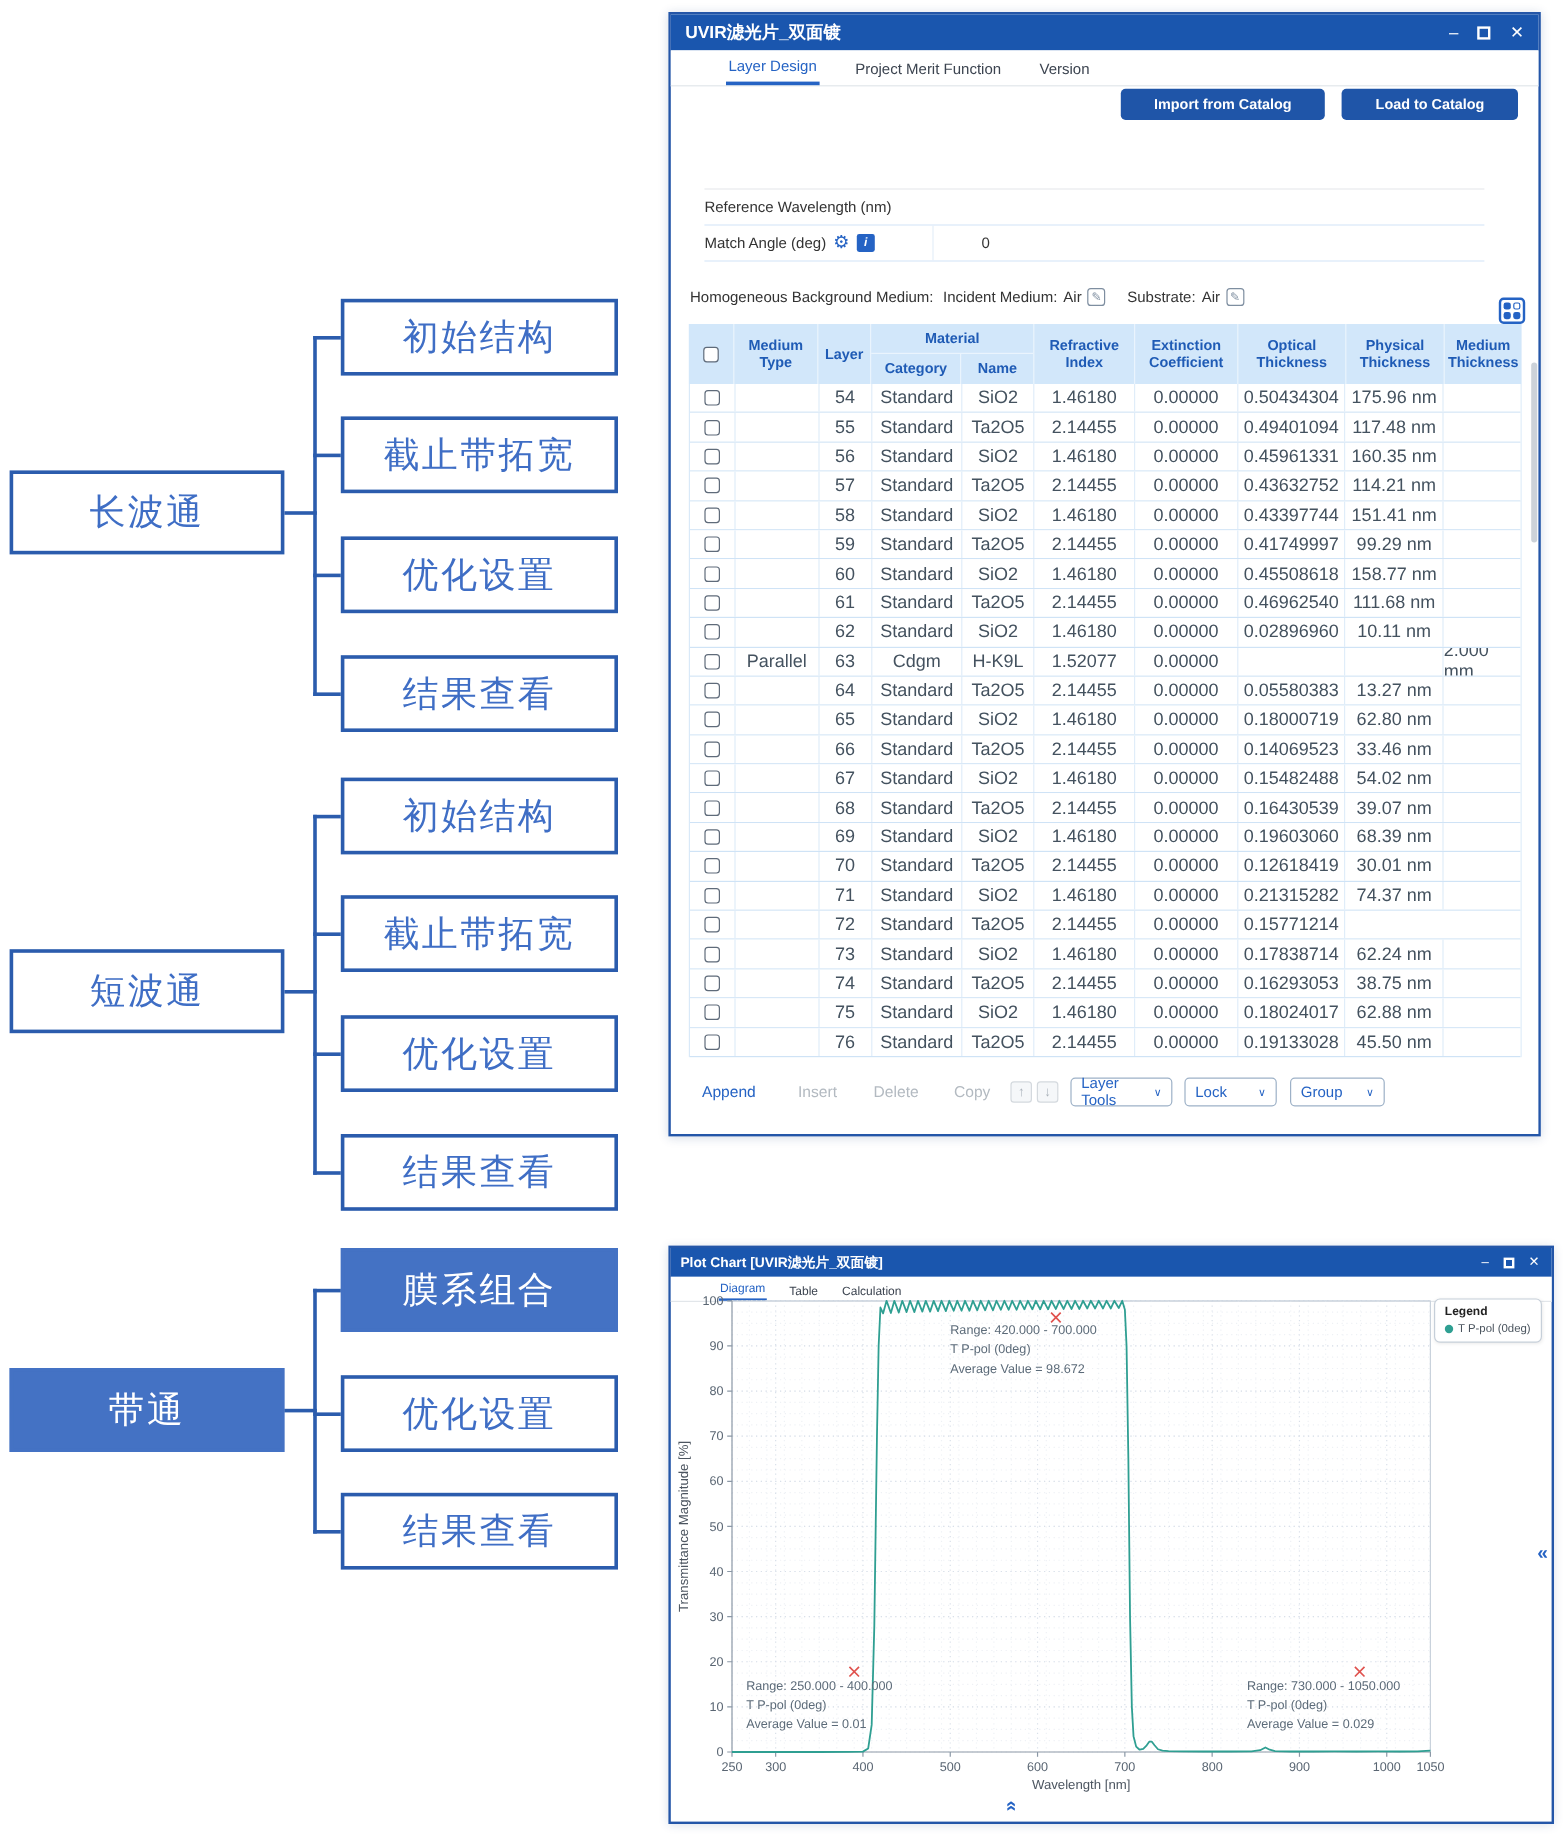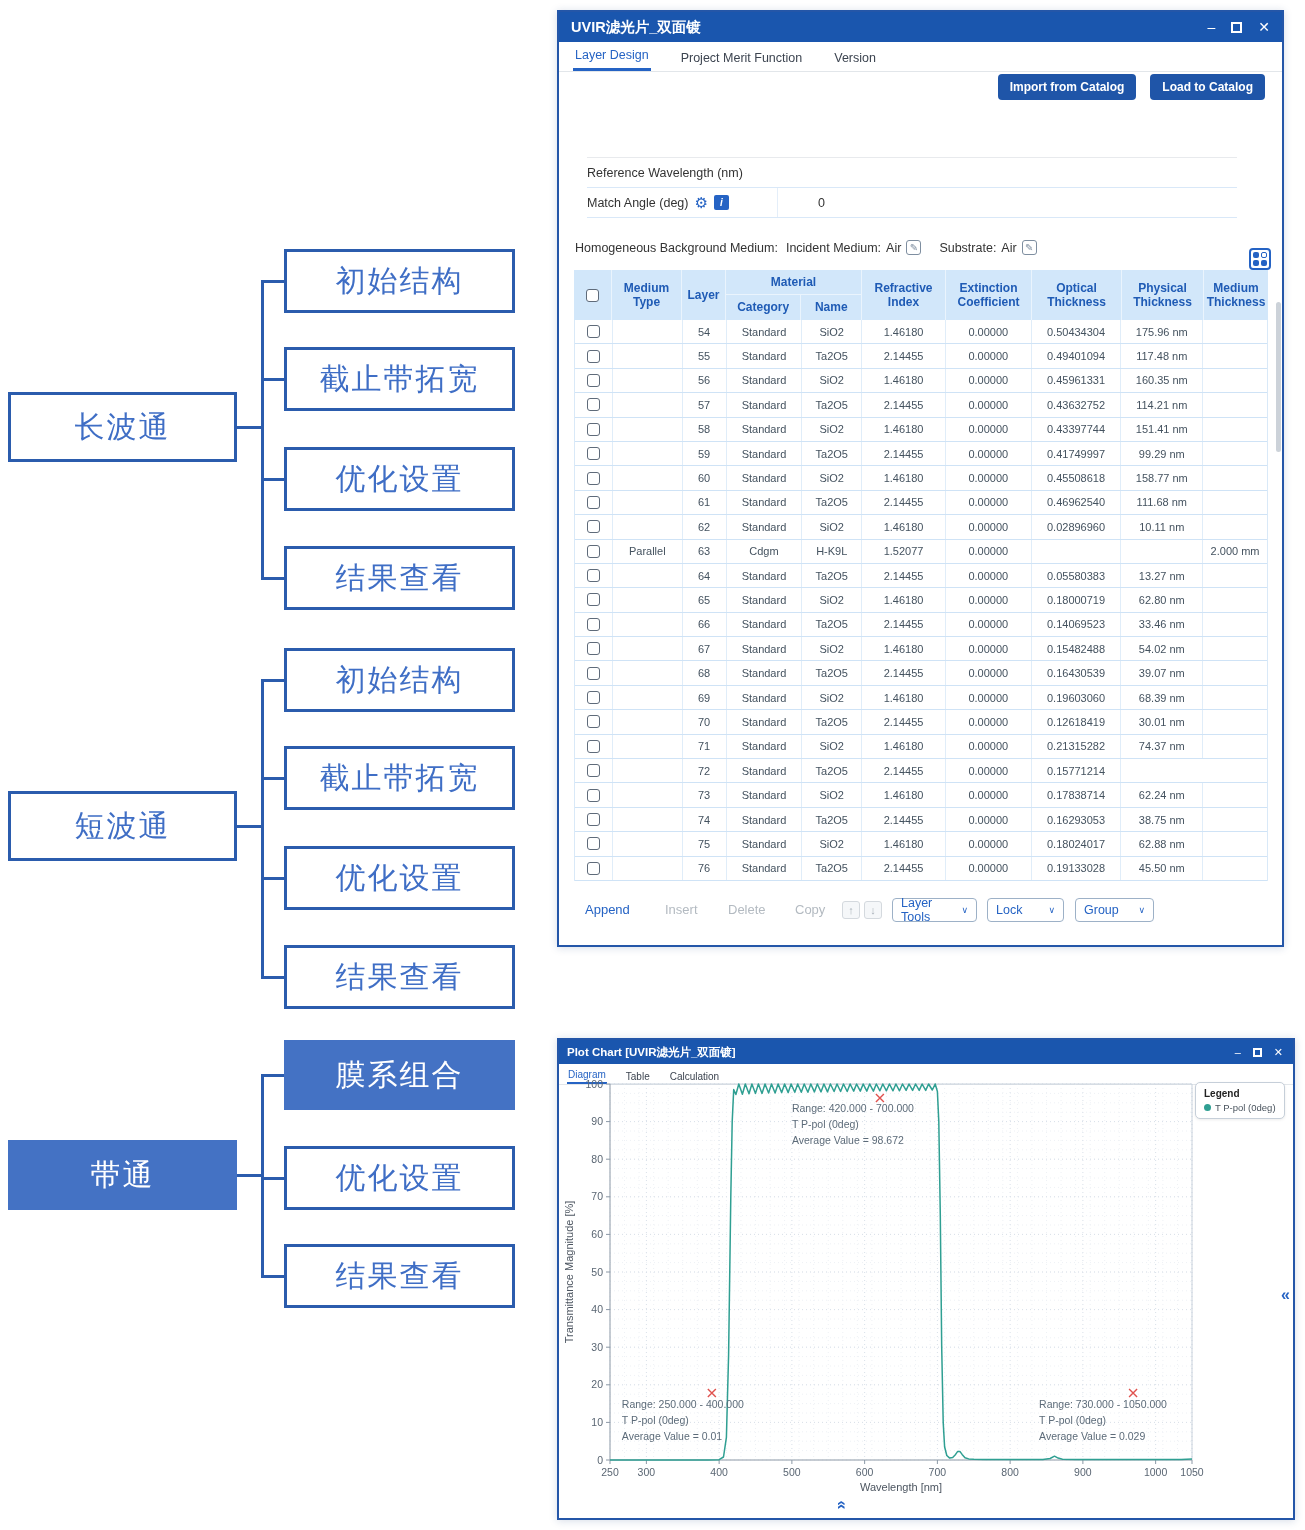--- a/index.html
+++ b/index.html
@@ -17,35 +17,35 @@
   .win { position:absolute; background:#fff; border:2px solid #2456a8; box-shadow:0 1px 8px rgba(30,60,120,.18); }
   .titlebar { position:absolute; left:0; right:0; top:0; background:#1a56ae; color:#fff;
               display:flex; align-items:center; }
   .titlebar .title { font-weight:bold; }
   .win-controls { margin-left:auto; display:flex; align-items:center; }
   .wc { color:#fff; cursor:pointer; line-height:1; }
   .wc-box { border:2px solid #fff; display:inline-block; }
 
   .tabrow { position:absolute; left:0; right:0; display:flex; align-items:flex-end; border-bottom:1px solid #e2e6ea; background:#fff; }
   .tab { color:#3c4450; cursor:pointer; }
-  .tab.active { color:#2563c4; border-bottom:3px solid #2563c4; }
+  .tab.active { color:#2563c4; border-bottom:3px solid #2563c4;margin-left:32px; }
 
   
   .win-top { left:557px; top:10px; width:727px; height:937px; }
   .win-top .titlebar { height:30px; padding:0 12px; }
   .win-top .titlebar .title { font-size:14.5px; }
   .win-top .win-controls { gap:16px; }
   .win-top .wc { font-size:14px; }
   .win-top .wc-box { width:11px; height:11px; }
   .win-top .tabrow { top:30px; height:30px; padding-left:14px; gap:28px; }
   .win-top .tab { font-size:12.5px; padding:7px 2px 6px 2px; }
 
   .top-buttons { position:absolute; right:17px; top:62px; display:flex; gap:14px; }
   .blue-btn { background:#1f55a8; color:#fff; border:none; border-radius:4px; height:26px;
-              padding:0 12px; font-size:12px; font-weight:bold; font-family:inherit; cursor:pointer; }
+              padding:0 28px; font-size:12px; font-weight:bold; font-family:inherit; cursor:pointer; }
 
   .sysconfig { position:absolute; left:26px; right:16px; top:98px; height:30px; border:1px solid #dfe3e7;
                border-radius:3px; display:flex; align-items:center; padding:0 10px; font-size:13px; color:#333;
                box-shadow:0 1px 2px rgba(0,0,0,.05); cursor:pointer; }
   .sysconfig .chev { color:#9aa4ae; margin-left:8px; font-size:15px; }
 
   .params { position:absolute; left:28px; right:45px; top:145px; border-top:1px solid #e8eaed; }
   .param-row { display:flex; align-items:stretch; height:30px; border-bottom:1px solid #d9e8f8; }
   .param-label { width:190px; display:flex; align-items:center; font-size:12.5px; color:#333; gap:6px; }
   .param-value { flex:1; border-left:1px solid #e4eef9; display:flex; align-items:center;
@@ -69,21 +69,21 @@
   .thead { display:flex; height:50px; background:#d2e7fa; color:#1f5bb5; font-weight:bold; font-size:12px; }
   .th { display:flex; flex-direction:column; align-items:center; justify-content:center;
         border-right:1px solid #eaf4fd; line-height:1.2; }
   .th:last-child { border-right:none; }
   .th-mat { padding:0; }
   .mat-top { height:25px; width:100%; display:flex; align-items:center; justify-content:center; border-bottom:1px solid #eaf4fd; }
   .mat-sub { height:25px; width:100%; display:flex; }
   .mat-sub div { display:flex; align-items:center; justify-content:center; }
   .mat-sub div:first-child { border-right:1px solid #eaf4fd; }
   .tbody { border-left:1px solid #d9e9f8; border-right:1px solid #d9e9f8; }
-  .trow { display:flex; height:24.4px; border-bottom:1px solid #cfe3f6; font-size:11px; color:#44525f; background:#fff; }
+  .trow { display:flex; height:24.4px; border-bottom:1px solid #cfe3f6; font-size:15px; color:#44525f; background:#fff; }
   .td { display:flex; align-items:center; justify-content:center; border-right:1px solid #e0edf9; overflow:hidden; }
   .td:last-child { border-right:none; }
   .checkbox { width:13px; height:13px; border:1.6px solid #5f6b7a; border-radius:3px; background:#fff; cursor:pointer; }
   .scroll-thumb { position:absolute; right:1px; top:290px; width:5px; height:150px; background:#ccd2d9; border-radius:3px; }
 
   
   .lw-footer { position:absolute; left:0; right:0; top:884px; height:40px; }
   .ft-action { position:absolute; top:6px; font-size:13px; cursor:pointer; }
   .ft-action.enabled { color:#2563c4; }
   .ft-action.disabled { color:#b3bac1; }

